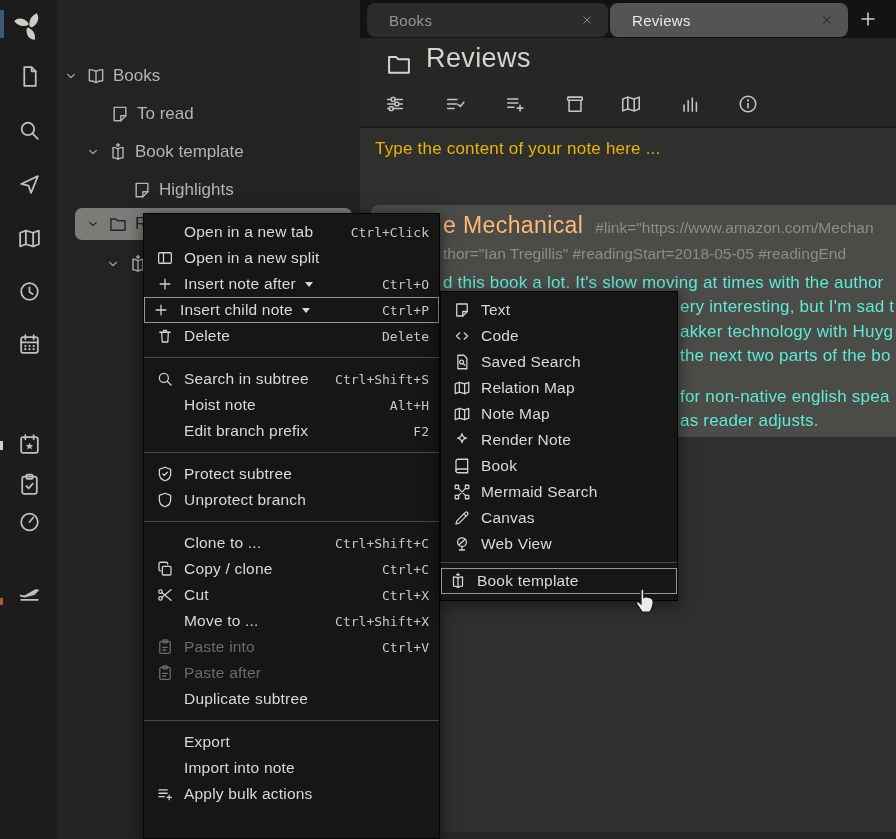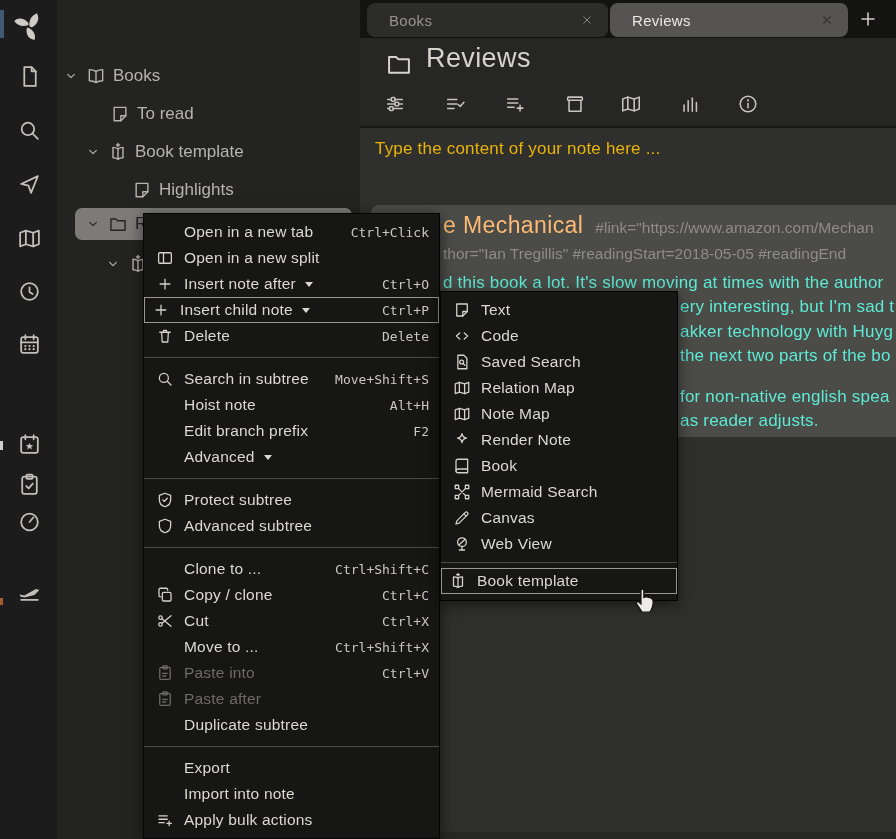--- a/index.html
+++ b/index.html
@@ -480,53 +480,48 @@
     <span class="mshort">Delete</span>
   </div>
   <div class="msep"></div>
   <div class="mitem">
     <span class="mico">
         <svg class="ic">
           <use href="#s-search"></use>
         </svg>
       </span>
     <span class="mlabel">Search in subtree</span>
-    <span class="mshort">Move+Shift+S</span>
+    <span class="mshort">Ctrl+Shift+S</span>
   </div>
   <div class="mitem">
     <span class="mico"></span>
     <span class="mlabel">Hoist note</span>
     <span class="mshort">Alt+H</span>
   </div>
   <div class="mitem">
     <span class="mico"></span>
     <span class="mlabel">Edit branch prefix</span>
     <span class="mshort">F2</span>
   </div>
-  <div class="mitem">
-    <span class="mico"></span>
-    <span class="mlabel">Advanced</span>
-      <span class="caret"></span>
-  </div>
   <div class="msep"></div>
   <div class="mitem">
     <span class="mico">
         <svg class="ic">
           <use href="#s-shield-check"></use>
         </svg>
       </span>
     <span class="mlabel">Protect subtree</span>
   </div>
   <div class="mitem">
     <span class="mico">
         <svg class="ic">
           <use href="#s-shield"></use>
         </svg>
       </span>
-    <span class="mlabel">Advanced subtree</span>
+    <span class="mlabel">Unprotect branch</span>
   </div>
   <div class="msep"></div>
   <div class="mitem">
     <span class="mico"></span>
     <span class="mlabel">Clone to ...</span>
     <span class="mshort">Ctrl+Shift+C</span>
   </div>
   <div class="mitem">
     <span class="mico">
         <svg class="ic">

